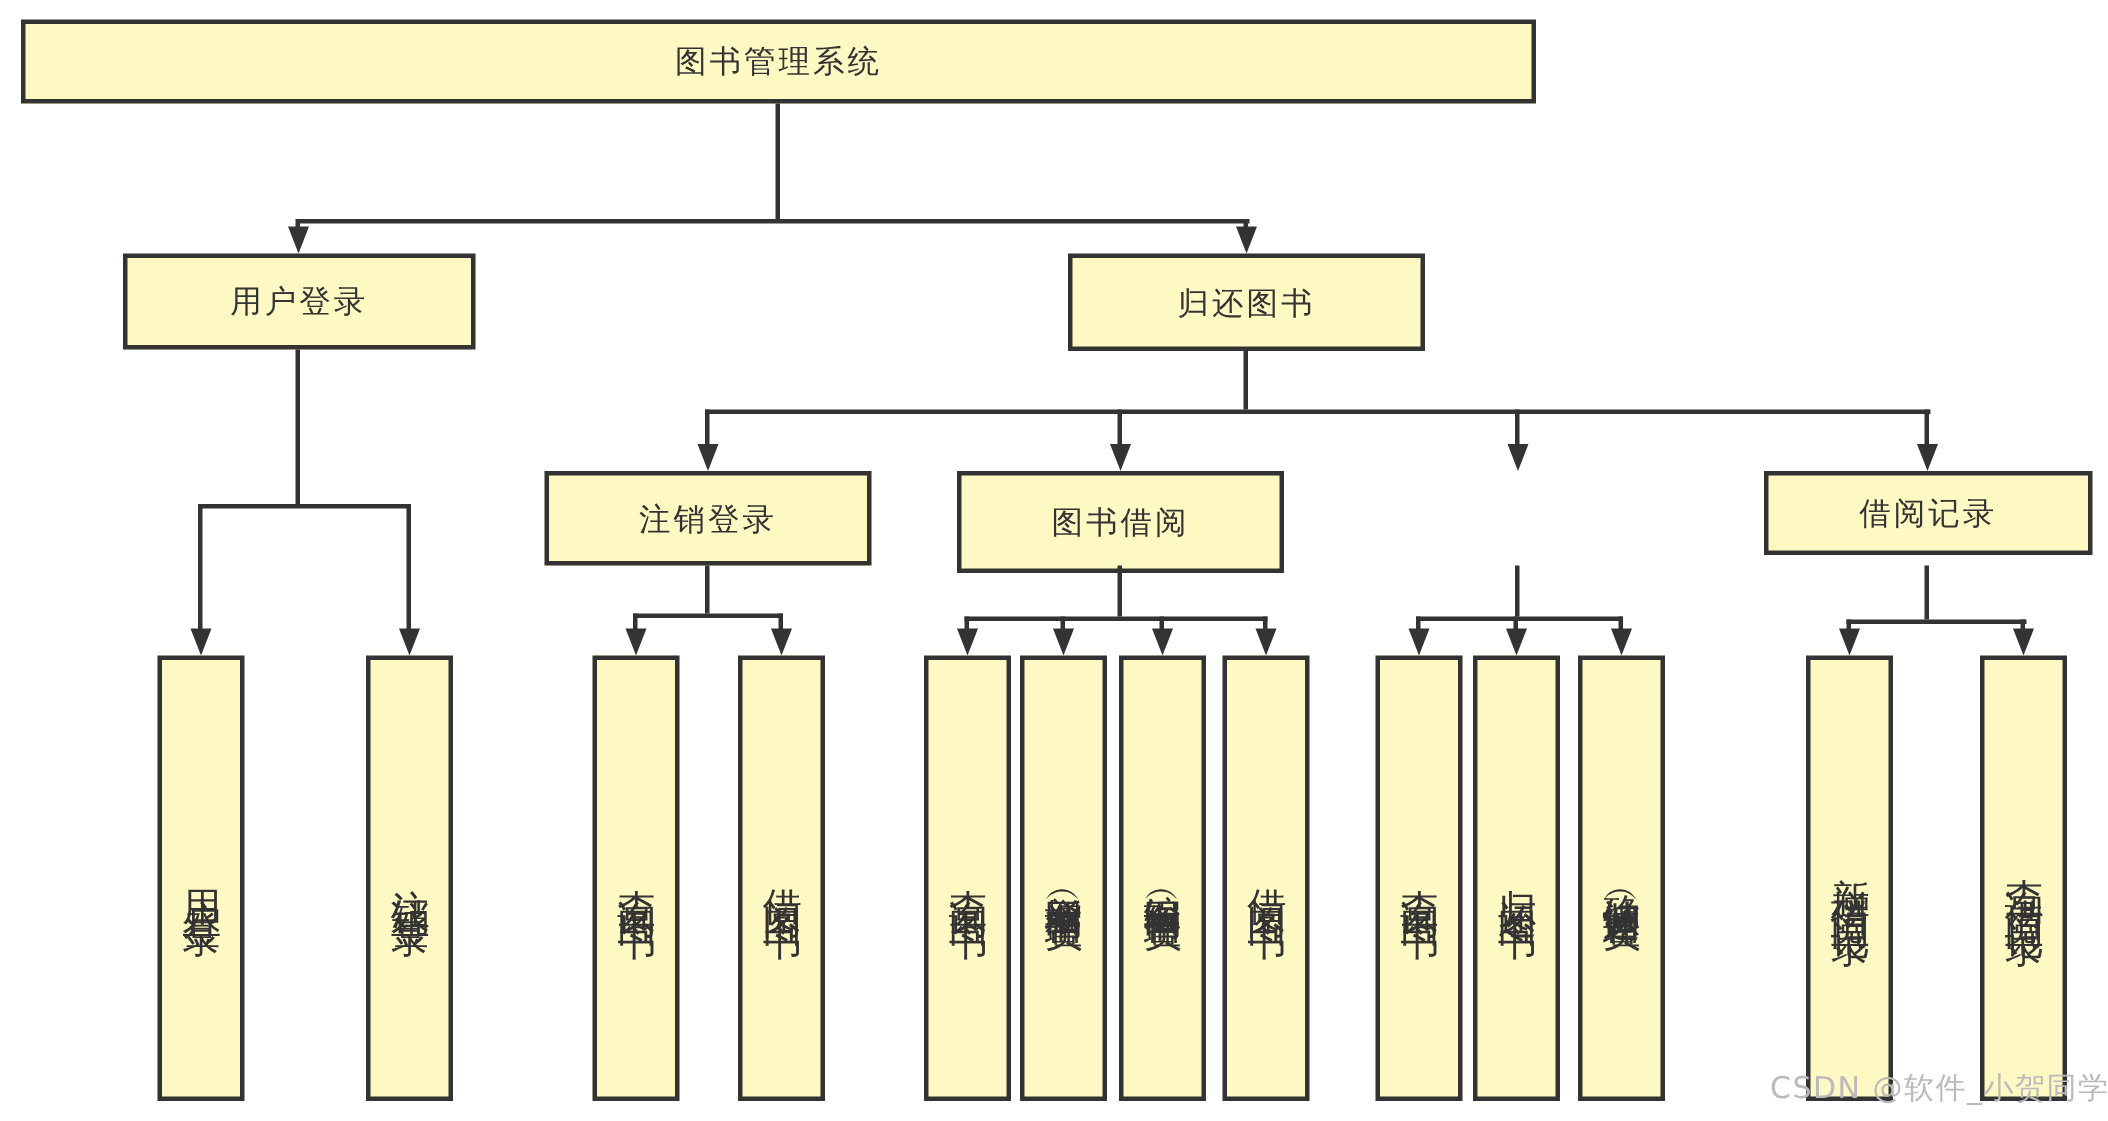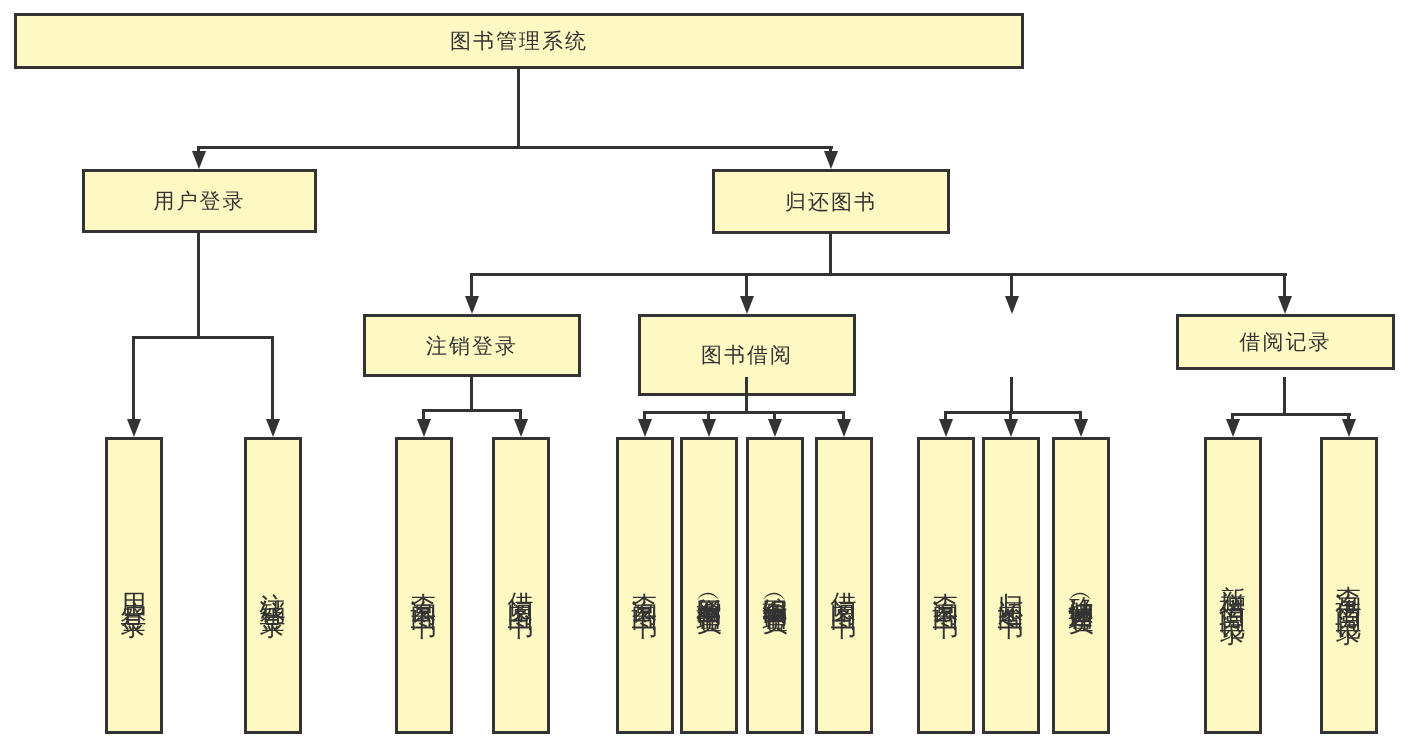--- a/index.html
+++ b/index.html
@@ -49,21 +49,21 @@
   </div>
 
   <div class="box" style="left:712px;top:169px;width:238px;height:65px">
     <span class="hlabel">归还图书</span>
   </div>
 
   <div class="box" style="left:363px;top:314px;width:218px;height:63px">
     <span class="hlabel">注销登录</span>
   </div>
 
-  <div class="box" style="left:638px;top:314px;width:218px;height:82px">
+  <div class="box" style="left:638px;top:314px;width:218px;height:68px">
     <span class="hlabel">图书借阅</span>
   </div>
 
 
   <div class="box" style="left:1176px;top:314px;width:219px;height:56px">
     <span class="hlabel">借阅记录</span>
   </div>
 
   <div class="box" style="left:105px;top:437px;width:58px;height:297px">
     <span class="vtext">用户登录</span>
@@ -161,14 +161,15 @@
   <div class="vl" style="left:1079px;top:411px;height:10px"></div>
   <div class="ar" style="left:1074px;top:419px"></div>
 
   <div class="vl" style="left:1283px;top:377px;height:36px"></div>
   <div class="hl" style="left:1231px;top:413px;width:120px"></div>
   <div class="vl" style="left:1231px;top:413px;height:8px"></div>
   <div class="ar" style="left:1226px;top:419px"></div>
   <div class="vl" style="left:1347px;top:413px;height:8px"></div>
   <div class="ar" style="left:1342px;top:419px"></div>
 
+  <div class="watermark">CSDN @软件_小贺同学</div>
 
 </div>
 
 </body></html>

